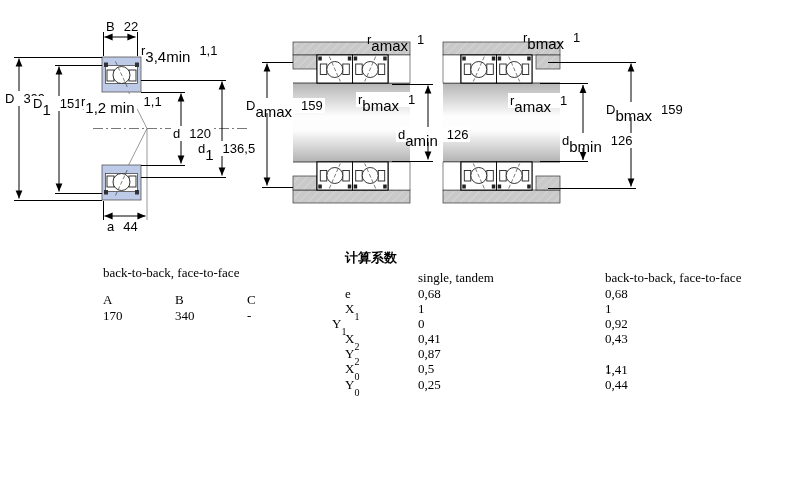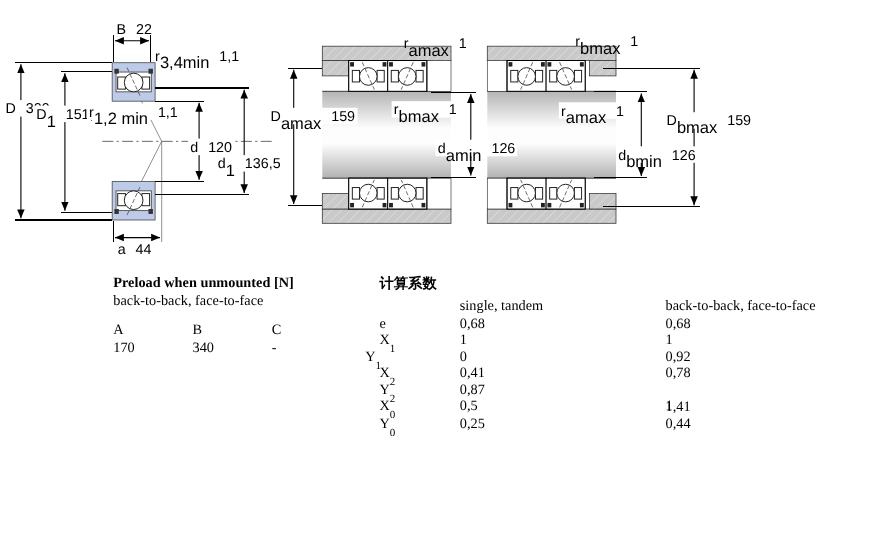--- a/index.html
+++ b/index.html
@@ -152,21 +152,20 @@
   <div class="dim" style="left:367px;top:32px"><span>r</span><sub>amax</sub><span class="v">1</span></div>
   <div class="dim bg" style="left:244px;top:98px"><span>D</span><sub>amax</sub><span class="v">159</span></div>
   <div class="dim bg" style="left:356px;top:92px"><span>r</span><sub>bmax</sub><span class="v">1</span></div>
   <div class="dim bg" style="left:396px;top:127px"><span>d</span><sub>amin</sub><span class="v">126</span></div>
 
   <div class="dim" style="left:523px;top:30px"><span>r</span><sub>bmax</sub><span class="v">1</span></div>
   <div class="dim bg" style="left:508px;top:93px"><span>r</span><sub>amax</sub><span class="v">1</span></div>
   <div class="dim bg" style="left:560px;top:133px"><span>d</span><sub>bmin</sub><span class="v">126</span></div>
   <div class="dim bg" style="left:604px;top:102px"><span>D</span><sub>bmax</sub><span class="v">159</span></div>
 
-  <div class="abs serif bold" style="left:103px;top:249px">Preload when unmounted [N]</div>
   <div class="abs serif" style="left:103px;top:265px">back-to-back, face-to-face</div>
   <div class="abs serif" style="left:103px;top:292px">A</div>
   <div class="abs serif" style="left:175px;top:292px">B</div>
   <div class="abs serif" style="left:247px;top:292px">C</div>
   <div class="abs serif" style="left:103px;top:308px">170</div>
   <div class="abs serif" style="left:175px;top:308px">340</div>
   <div class="abs serif" style="left:247px;top:308px">-</div>
 
   <div class="abs serif bold" style="left:345px;top:249px;font-family:'DejaVu Sans','Liberation Serif',serif">计算系数</div>
   <div class="abs serif" style="left:418px;top:270px">single, tandem</div>
@@ -179,21 +178,21 @@
   <div class="abs serif" style="left:345px;top:301px"><span>X</span><sub>1</sub></div>
   <div class="abs serif" style="left:418px;top:301px">1</div>
   <div class="abs serif" style="left:605px;top:301px">1</div>
 
   <div class="abs serif" style="left:332px;top:316px"><span>Y</span><sub>1</sub></div>
   <div class="abs serif" style="left:418px;top:316px">0</div>
   <div class="abs serif" style="left:605px;top:316px">0,92</div>
 
   <div class="abs serif" style="left:345px;top:331px"><span>X</span><sub>2</sub></div>
   <div class="abs serif" style="left:418px;top:331px">0,41</div>
-  <div class="abs serif" style="left:605px;top:331px">0,78</div>
+  <div class="abs serif" style="left:605px;top:331px">0,43</div>
 
   <div class="abs serif" style="left:345px;top:346px"><span>Y</span><sub>2</sub></div>
   <div class="abs serif" style="left:418px;top:346px">0,87</div>
   <div class="abs serif" style="left:605px;top:362px">1,41</div>
 
   <div class="abs serif" style="left:345px;top:361px"><span>X</span><sub>0</sub></div>
   <div class="abs serif" style="left:418px;top:361px">0,5</div>
   <div class="abs serif" style="left:605px;top:361px">1</div>
 
   <div class="abs serif" style="left:345px;top:377px"><span>Y</span><sub>0</sub></div>

